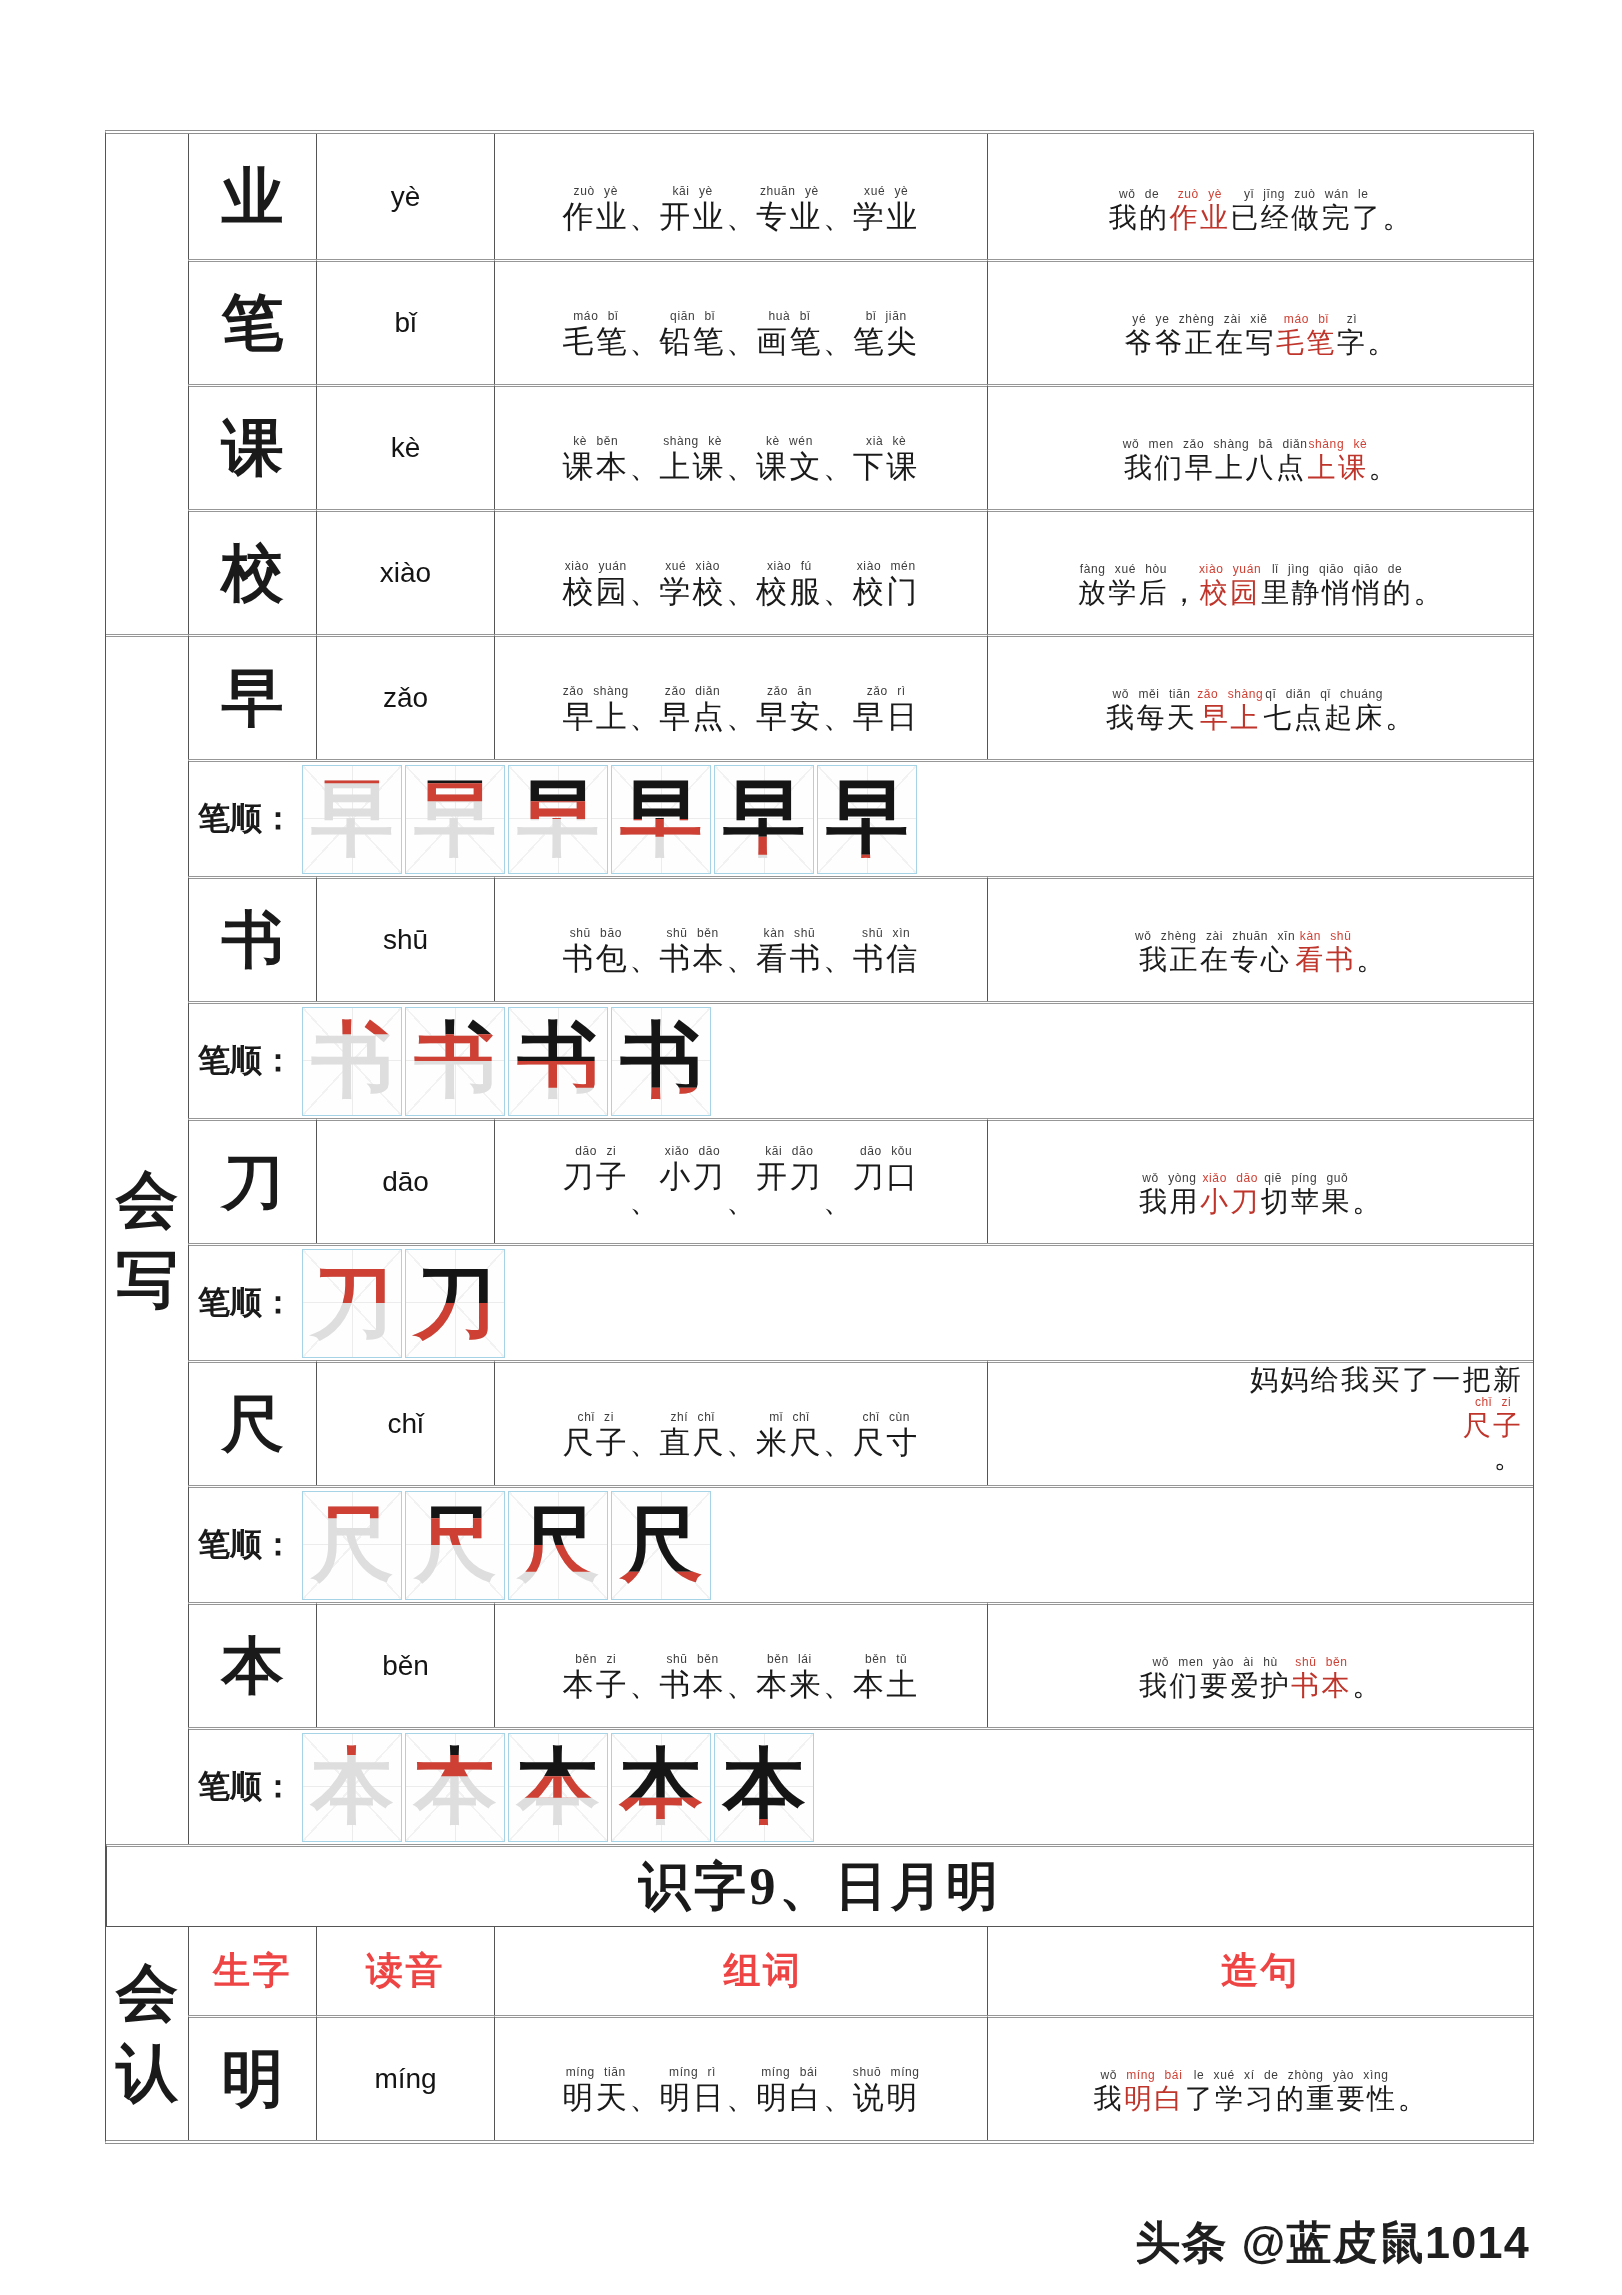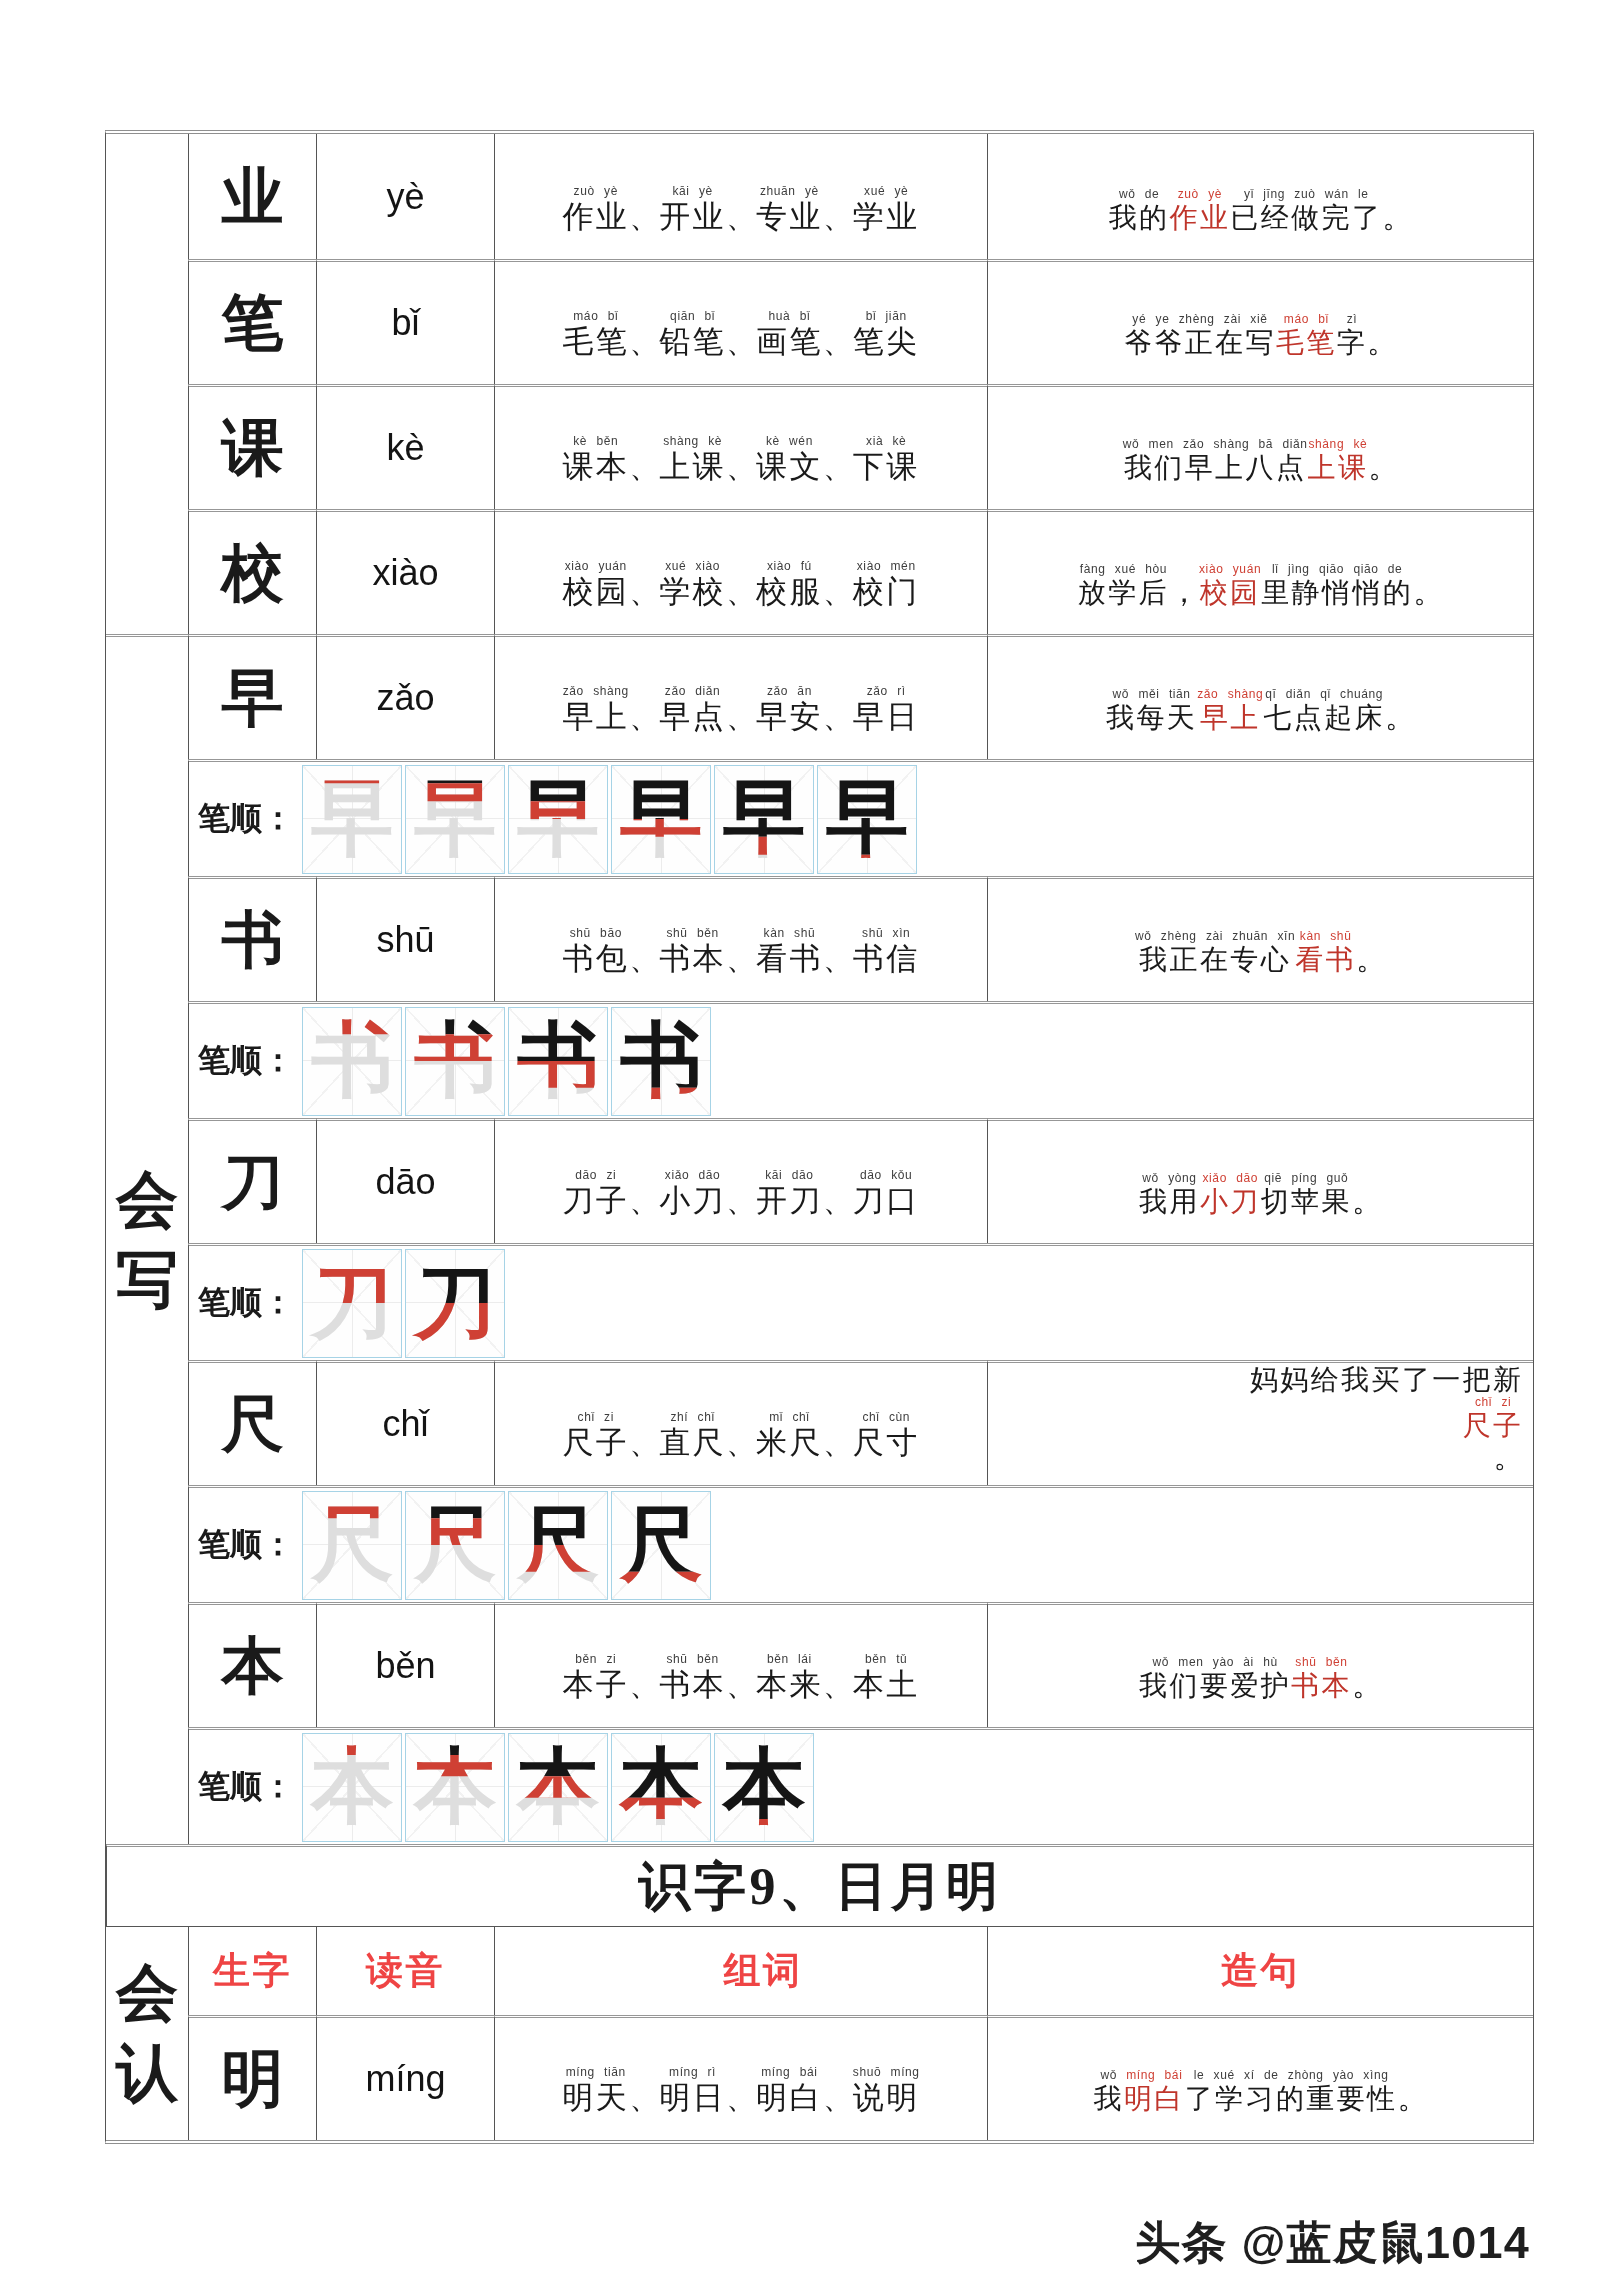--- a/index.html
+++ b/index.html
@@ -9,21 +9,21 @@
         border-top:4.8px double #8f8f8f;border-bottom:4.8px double #8f8f8f;
         border-left:1.8px solid #555;border-right:1.8px solid #555;background:#fff;}
   .cell{border-top:3.6px double #979797;border-left:1.2px solid #555;box-sizing:border-box;
         display:flex;align-items:center;justify-content:center;overflow:hidden;}
   .cell.c1{border-left:none;}
   .cell.top0{border-top:none;}
   .cell.thin{border-top:1.2px solid #555;}
   .sidebar-cell{flex-direction:column;gap:15.5px;}
   .sidebar-cell .sch{font-family:"Liberation Serif",serif;font-size:62px;font-weight:700;line-height:1.05;}
   .hanzi{font-family:"Liberation Serif",serif;font-size:62px;font-weight:700;}
-  .reading{font-size:36px;color:#141414;}
+  .reading{font-size:28px;color:#141414;}
   .wordbox,.sentbox{align-items:flex-end;padding:0 9.5px 26px 9.5px;}
   .seg{display:inline-flex;flex-direction:column;align-items:center;}
   .seg .rt{font-size:12px;color:#3d3d3d;white-space:nowrap;margin-bottom:1.8px;word-spacing:5.4px;letter-spacing:0.6px;}
   .seg .rb{font-size:31px;line-height:1.08;white-space:nowrap;letter-spacing:2.4px;}
   .sentbox .seg .rb{font-size:28px;}
   .seg.red .rt{color:#cf4034;}
   .seg.red .rb{color:#bf352b;}
   .sep{font-size:30px;line-height:1.08;align-self:flex-end;}
   .strokes-cell{justify-content:flex-start;padding-left:9px;}
   .bs-label{font-size:32px;font-weight:700;font-family:"Liberation Serif",serif;margin-right:8.3px;white-space:nowrap;}
@@ -326,21 +326,21 @@
         </span>
         <span class="box">
           <span class="ghost">书</span>
           <span class="done" style="clip-path: inset(0px 0px 25%);">书</span>
           <span class="now" style="clip-path: inset(75% 0px 0%);">书</span>
         </span>
       </span>
     </div>
     <div class="cell hanzi" style="grid-area: 9 / 2;">刀</div>
     <div class="cell reading" style="grid-area: 9 / 3;">dāo</div>
-    <div class="cell wordbox" style="grid-area: 9 / 4;">
+    <div class="cell wordbox" style="grid-area: 9 / 4; align-items: center;">
       <span class="seg">
         <span class="rt">dāo zi</span>
         <span class="rb">刀子</span>
       </span>
       <span class="sep">、</span>
       <span class="seg">
         <span class="rt">xiǎo dāo</span>
         <span class="rb">小刀</span>
       </span>
       <span class="sep">、</span>

